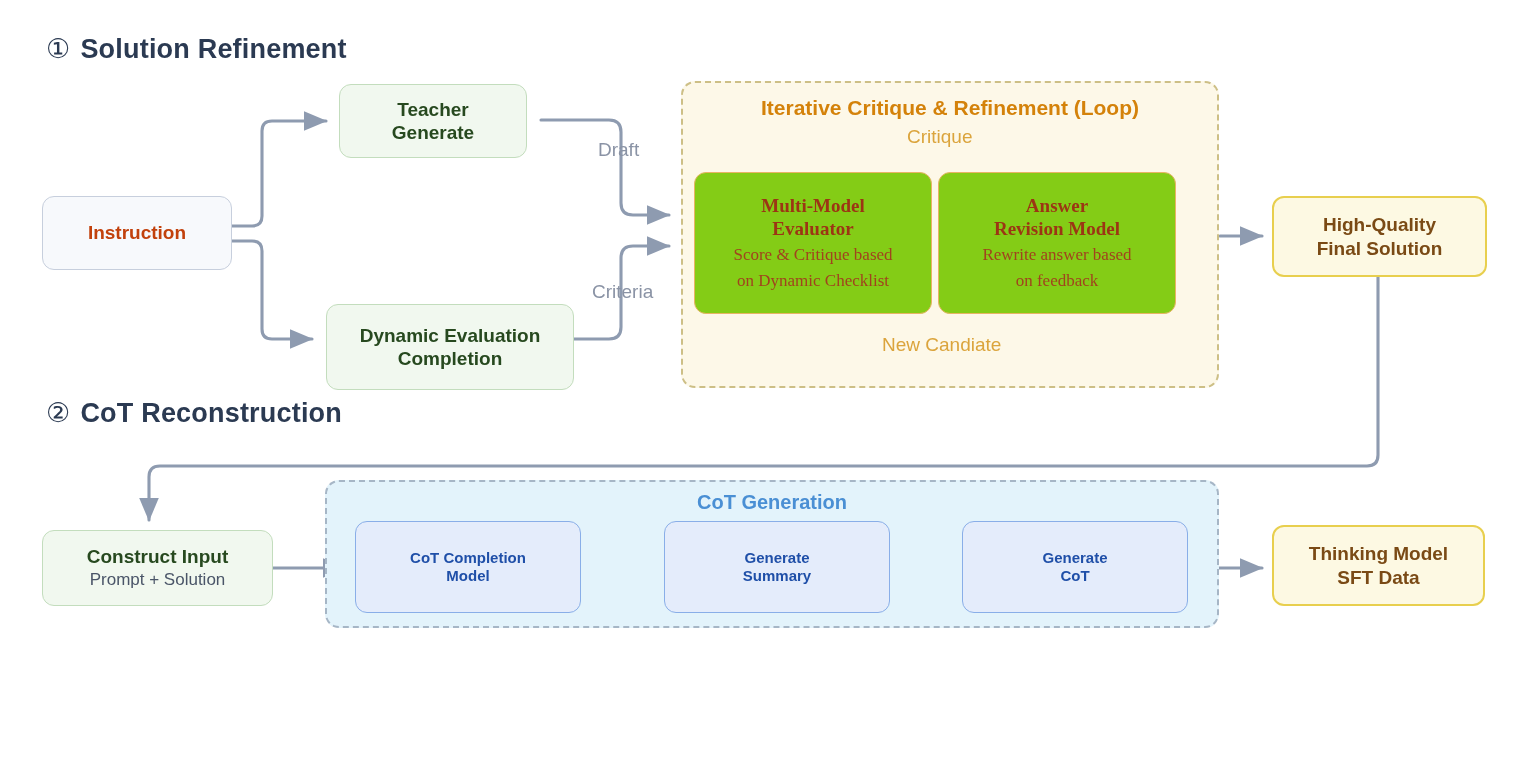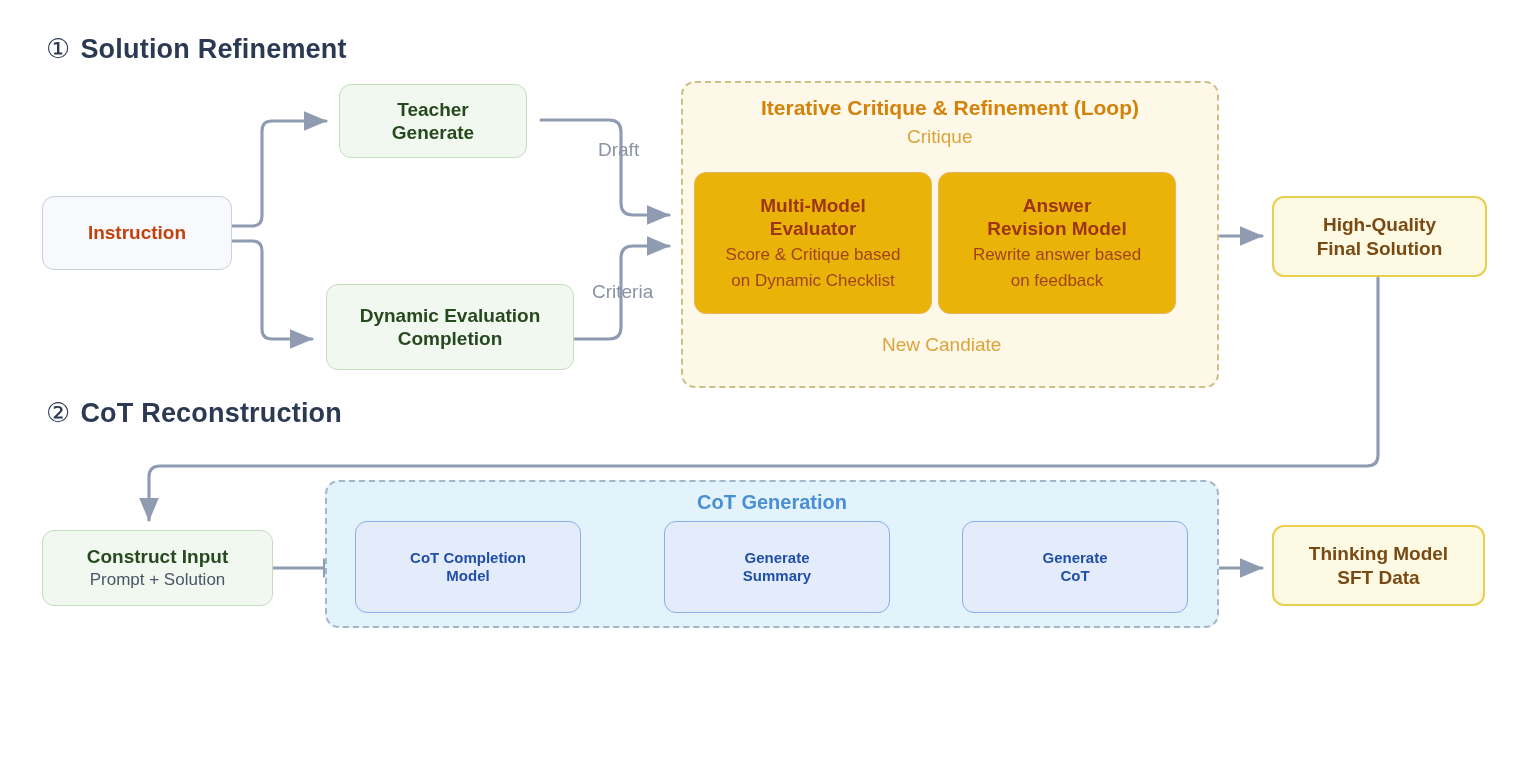--- a/index.html
+++ b/index.html
@@ -79,24 +79,25 @@
   }
   .loop-title {
     position: absolute;
     width: 100%;
     text-align: center;
     color: #d4820a;
     font-weight: bold;
     font-size: 21px;
   }
   .orange {
-    background: #eab308;
+    background: #84cc16;
     border: 1.8px solid #e8b464;
     color: #9c3a12;
     font-size: 19px;
+    font-family: Liberation Serif, serif;
   }
   .orange .ttl { color: #9c3514; }
   .orange .sub { color: #a1431d; font-size: 17px; margin-top: 5px; }
 
   
   .yellow {
     background: #fdf9e3;
     border: 2px solid #e8cf4e;
     color: #7a4a15;
     font-size: 19px;
@@ -213,21 +214,21 @@
 
   <div class="box neutral" style="left:42px; top:196px; width:190px; height:74px;">
     <span class="ttl">Instruction</span>
   </div>
 
   <div class="box green" style="left:339px; top:84px; width:188px; height:74px;">
     <span class="ttl">Teacher</span>
     <span class="ttl">Generate</span>
   </div>
 
-  <div class="box green" style="left:326px; top:284px; width:248px; height:86px;">
+  <div class="box green" style="left:326px; top:304px; width:248px; height:86px;">
     <span class="ttl">Dynamic Evaluation</span>
     <span class="ttl">Completion</span>
   </div>
 
   <div class="loop-container" style="left:681px; top:81px; width:538px; height:307px;">
     <div class="loop-title" style="top:13px;">Iterative Critique &amp; Refinement (Loop)</div>
   </div>
 
   <div class="box orange" style="left:694px; top:172px; width:238px; height:142px;">
     <span class="ttl">Multi-Model</span>

